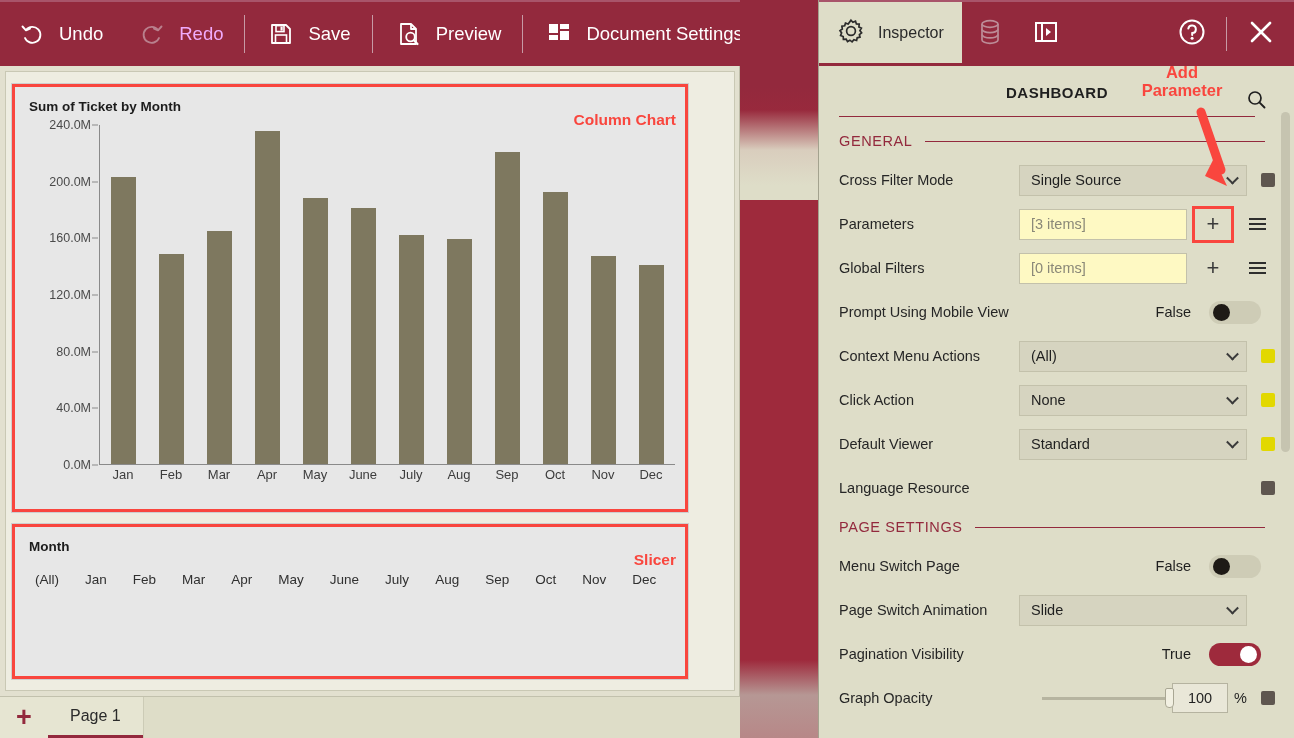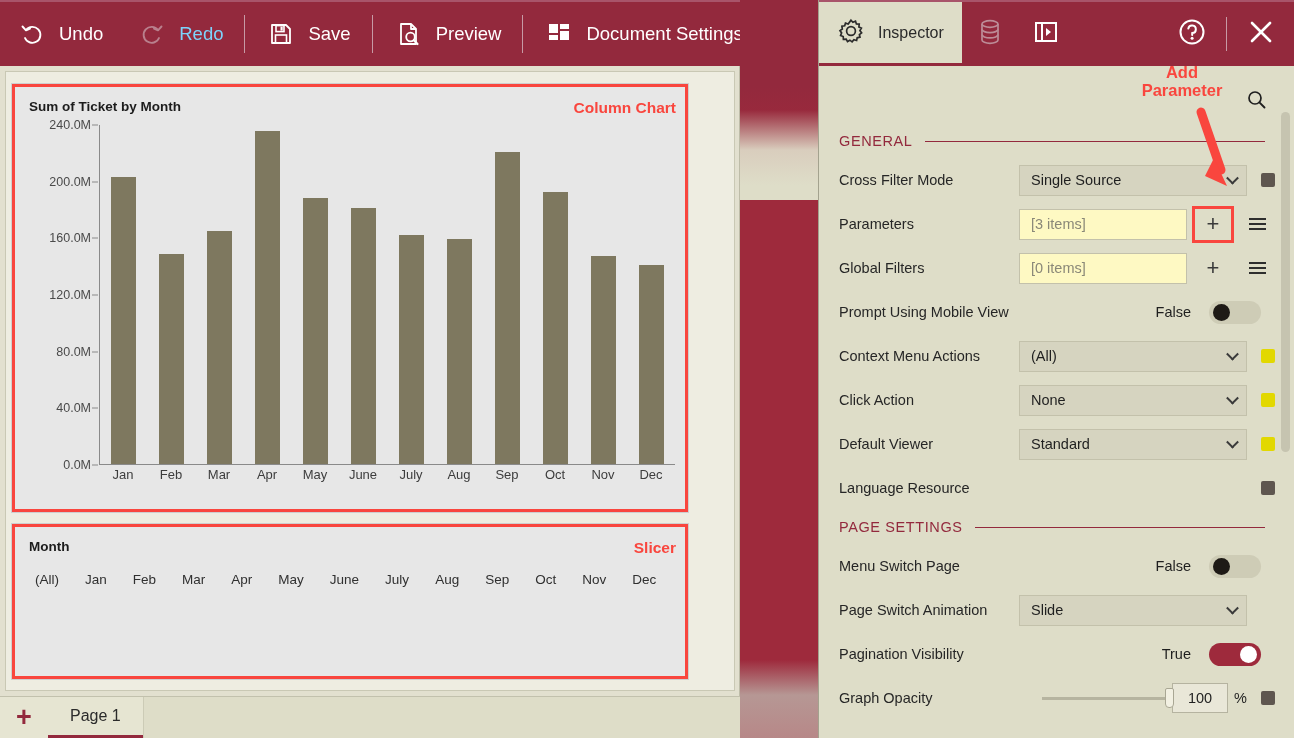--- a/index.html
+++ b/index.html
@@ -16,21 +16,21 @@
     position: absolute; left: 0; top: 0; width: 818px; height: 66px;
     background: #93293d;
     display: flex; align-items: center;
     border-top: 2px solid #a8546a;
   }
   .tb-item {
     display: flex; align-items: center; gap: 12px;
     padding: 0 17px; height: 66px; color: #ffffff;
     font-size: 18.5px; cursor: pointer; white-space: nowrap;
   }
-  .tb-item.disabled { color: #7dd3fc; cursor: default; }
+  .tb-item.disabled { color: #f0abfc; cursor: default; }
   .tb-item .ico { display: flex; align-items: center; justify-content: center; width: 30px; height: 30px; }
   .tb-sep { width: 1px; height: 38px; background: #c79aa5; margin: 0 4px; }
   .tb-fade {
     position: absolute; left: 740px; top: 0; width: 80px; height: 200px;
     background: linear-gradient(to bottom, #93293d 0px, #93293d 86px, rgba(147,41,61,0.55) 110px, rgba(222,219,200,0.92) 150px, #deddc8 185px);
     pointer-events: none;
   }
 
   
   .canvas-wrap {
@@ -47,21 +47,21 @@
   
   .widget {
     position: absolute; background: #e7e7e7;
     border: 3px solid #f9463e;
     outline: 1px solid #cfcfcf;
   }
   .widget-chart { left: 6px; top: 12px; width: 676px; height: 428px; }
   .widget-slicer { left: 6px; top: 452px; width: 676px; height: 155px; }
 
   .widget-tag {
-    position: absolute; right: 9px; top: 12px;
+    position: absolute; right: 9px; top: 24px;
     color: #f9463e; font-size: 15.5px; font-weight: bold;
     font-family: "Liberation Sans", sans-serif;
   }
   .chart-title {
     position: absolute; left: 14px; top: 12px;
     font-size: 13.5px; font-weight: bold; color: #1c1c1c;
   }
 
   
   .plot {
@@ -473,20 +473,24 @@
           <span>
             <svg width="26" height="26" viewBox="0 0 26 26">
                 <line x1="4" y1="4" x2="22" y2="22" stroke="#ffffff" stroke-width="2.6" stroke-linecap="round"></line>
                 <line x1="22" y1="4" x2="4" y2="22" stroke="#ffffff" stroke-width="2.6" stroke-linecap="round"></line>
               </svg>
           </span>
         </div>
       </div>
     </div>
 
+    <div class="insp-head">
+      <div class="insp-head-title">DASHBOARD</div>
+      <div class="insp-head-rule"></div>
+    </div>
     <div class="insp-search">
       <span>
         <svg width="19" height="19" viewBox="0 0 19 19">
             <circle cx="8" cy="8" r="6" fill="none" stroke="#1f1f1f" stroke-width="1.7"></circle>
             <line x1="12.4" y1="12.4" x2="17.5" y2="17.5" stroke="#1f1f1f" stroke-width="1.9" stroke-linecap="round"></line>
           </svg>
       </span>
     </div>
 
     <div class="props" id="props">

